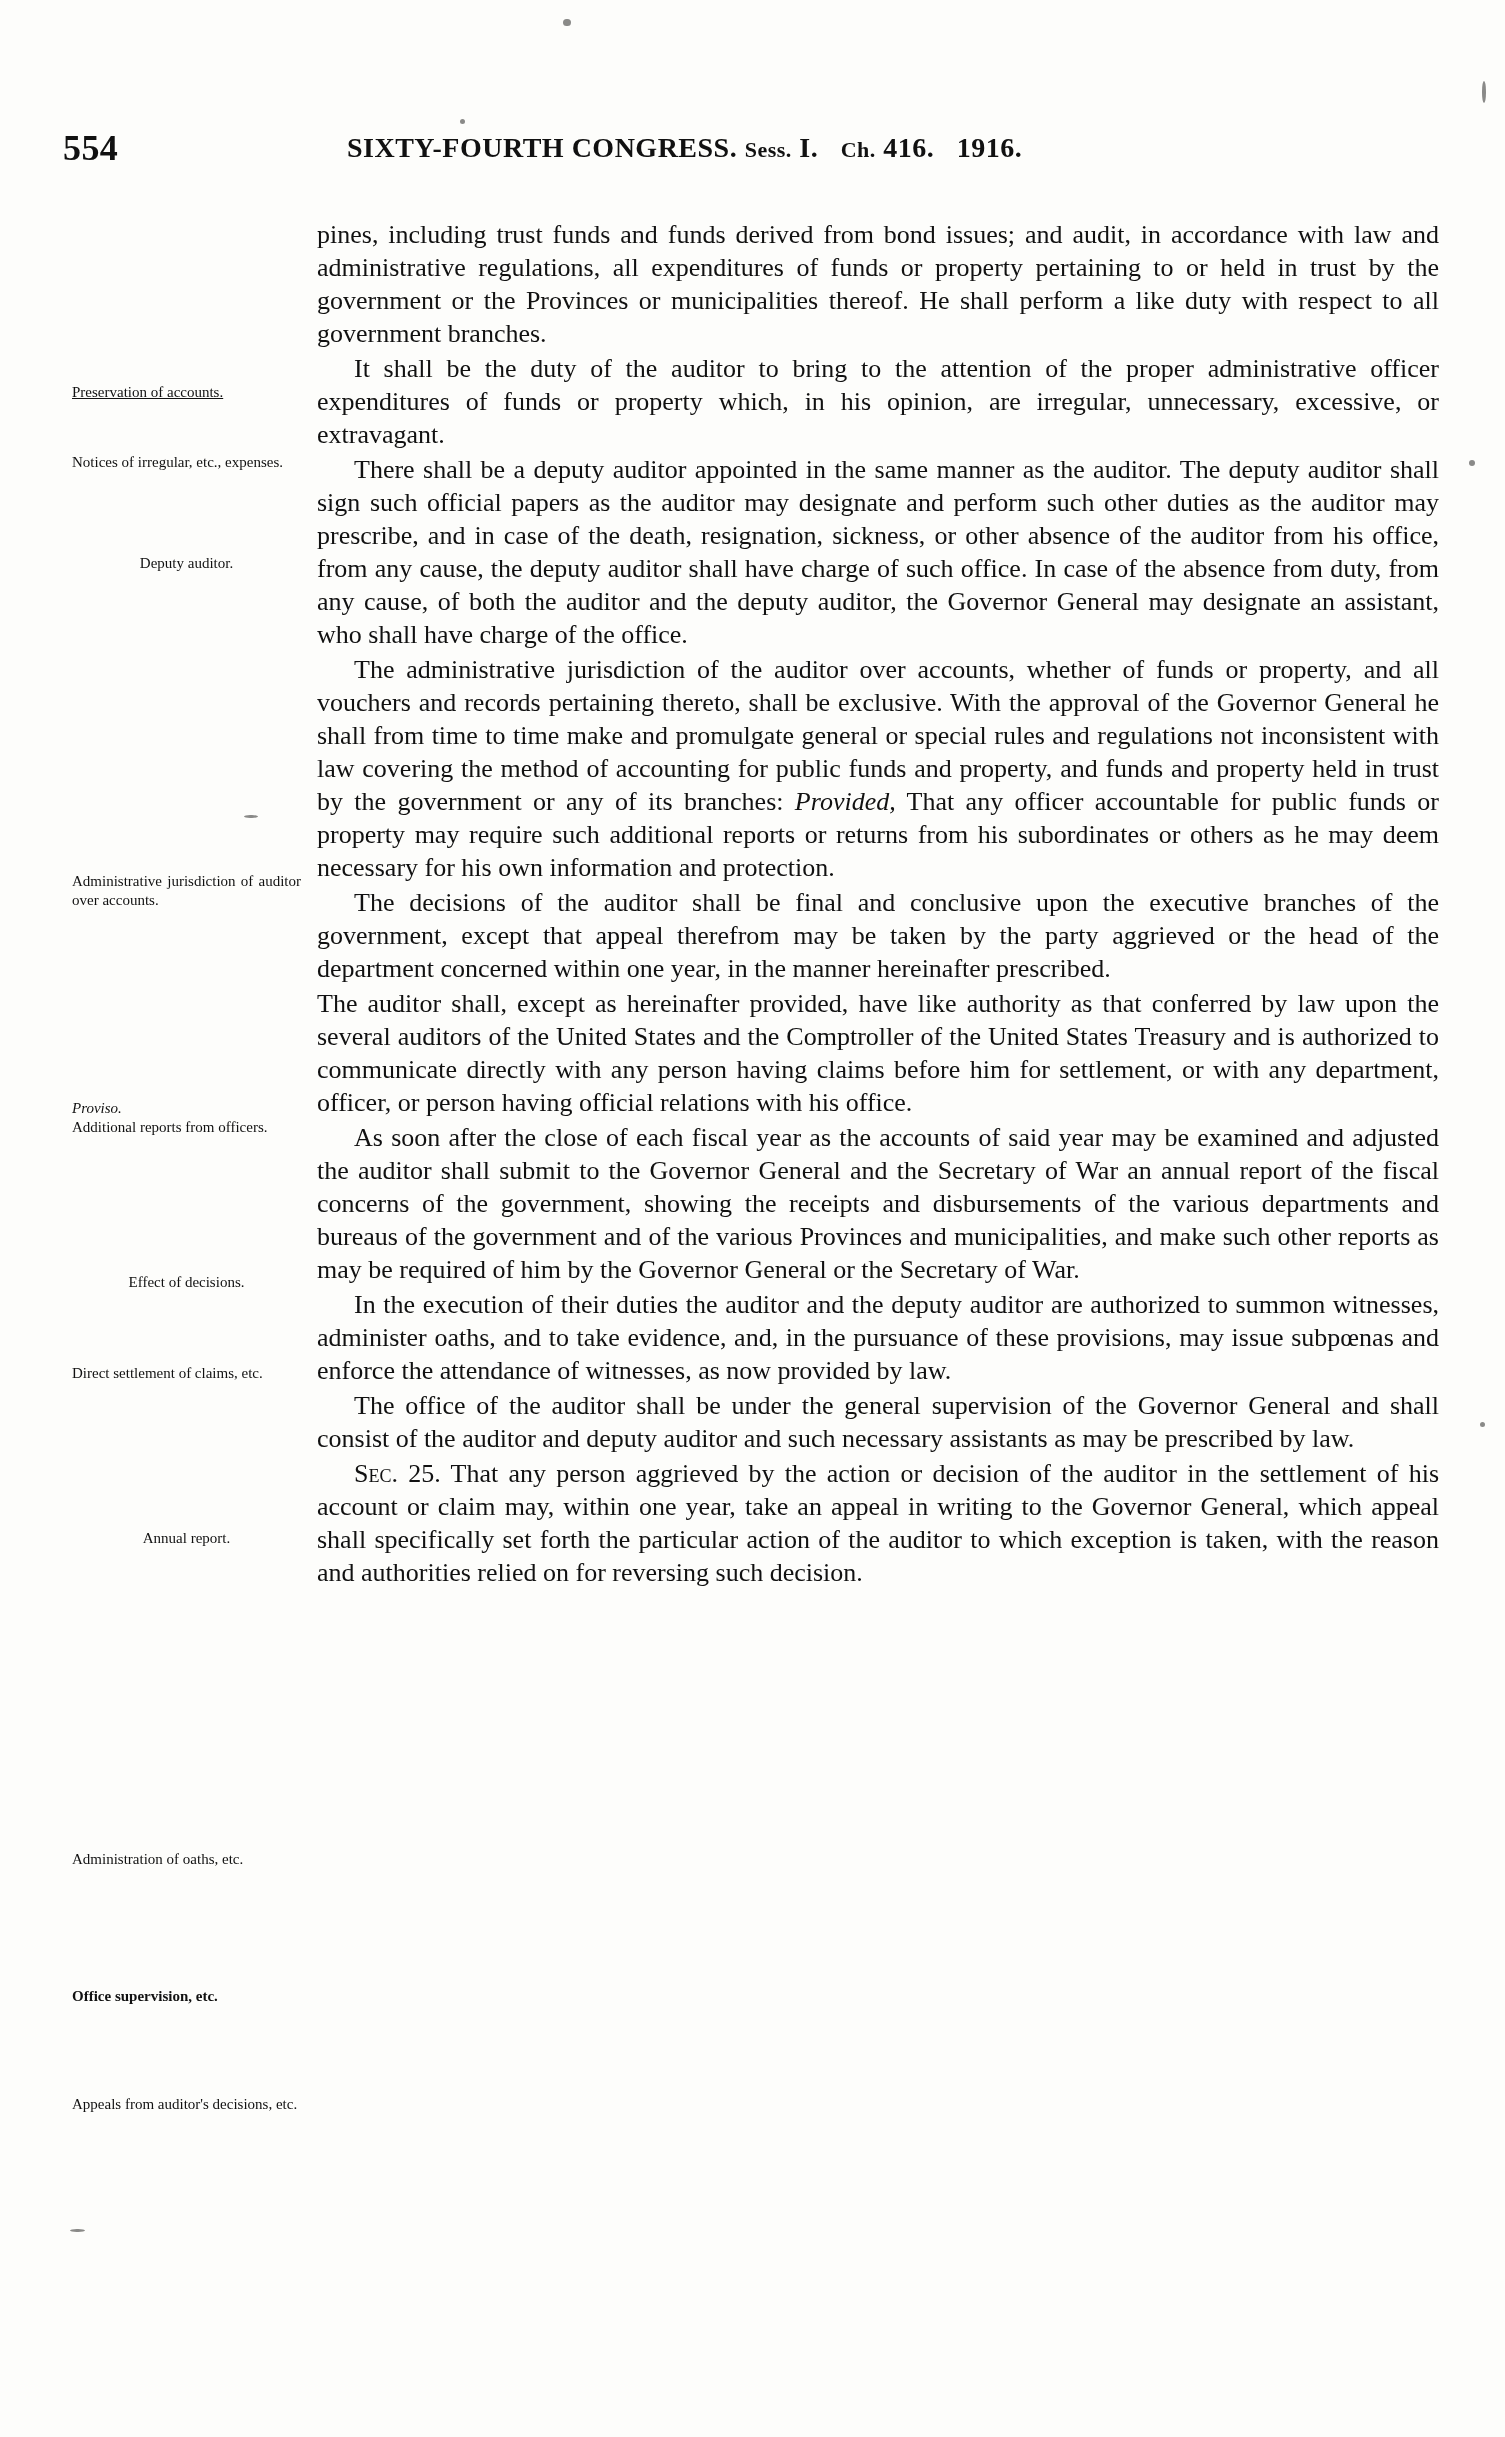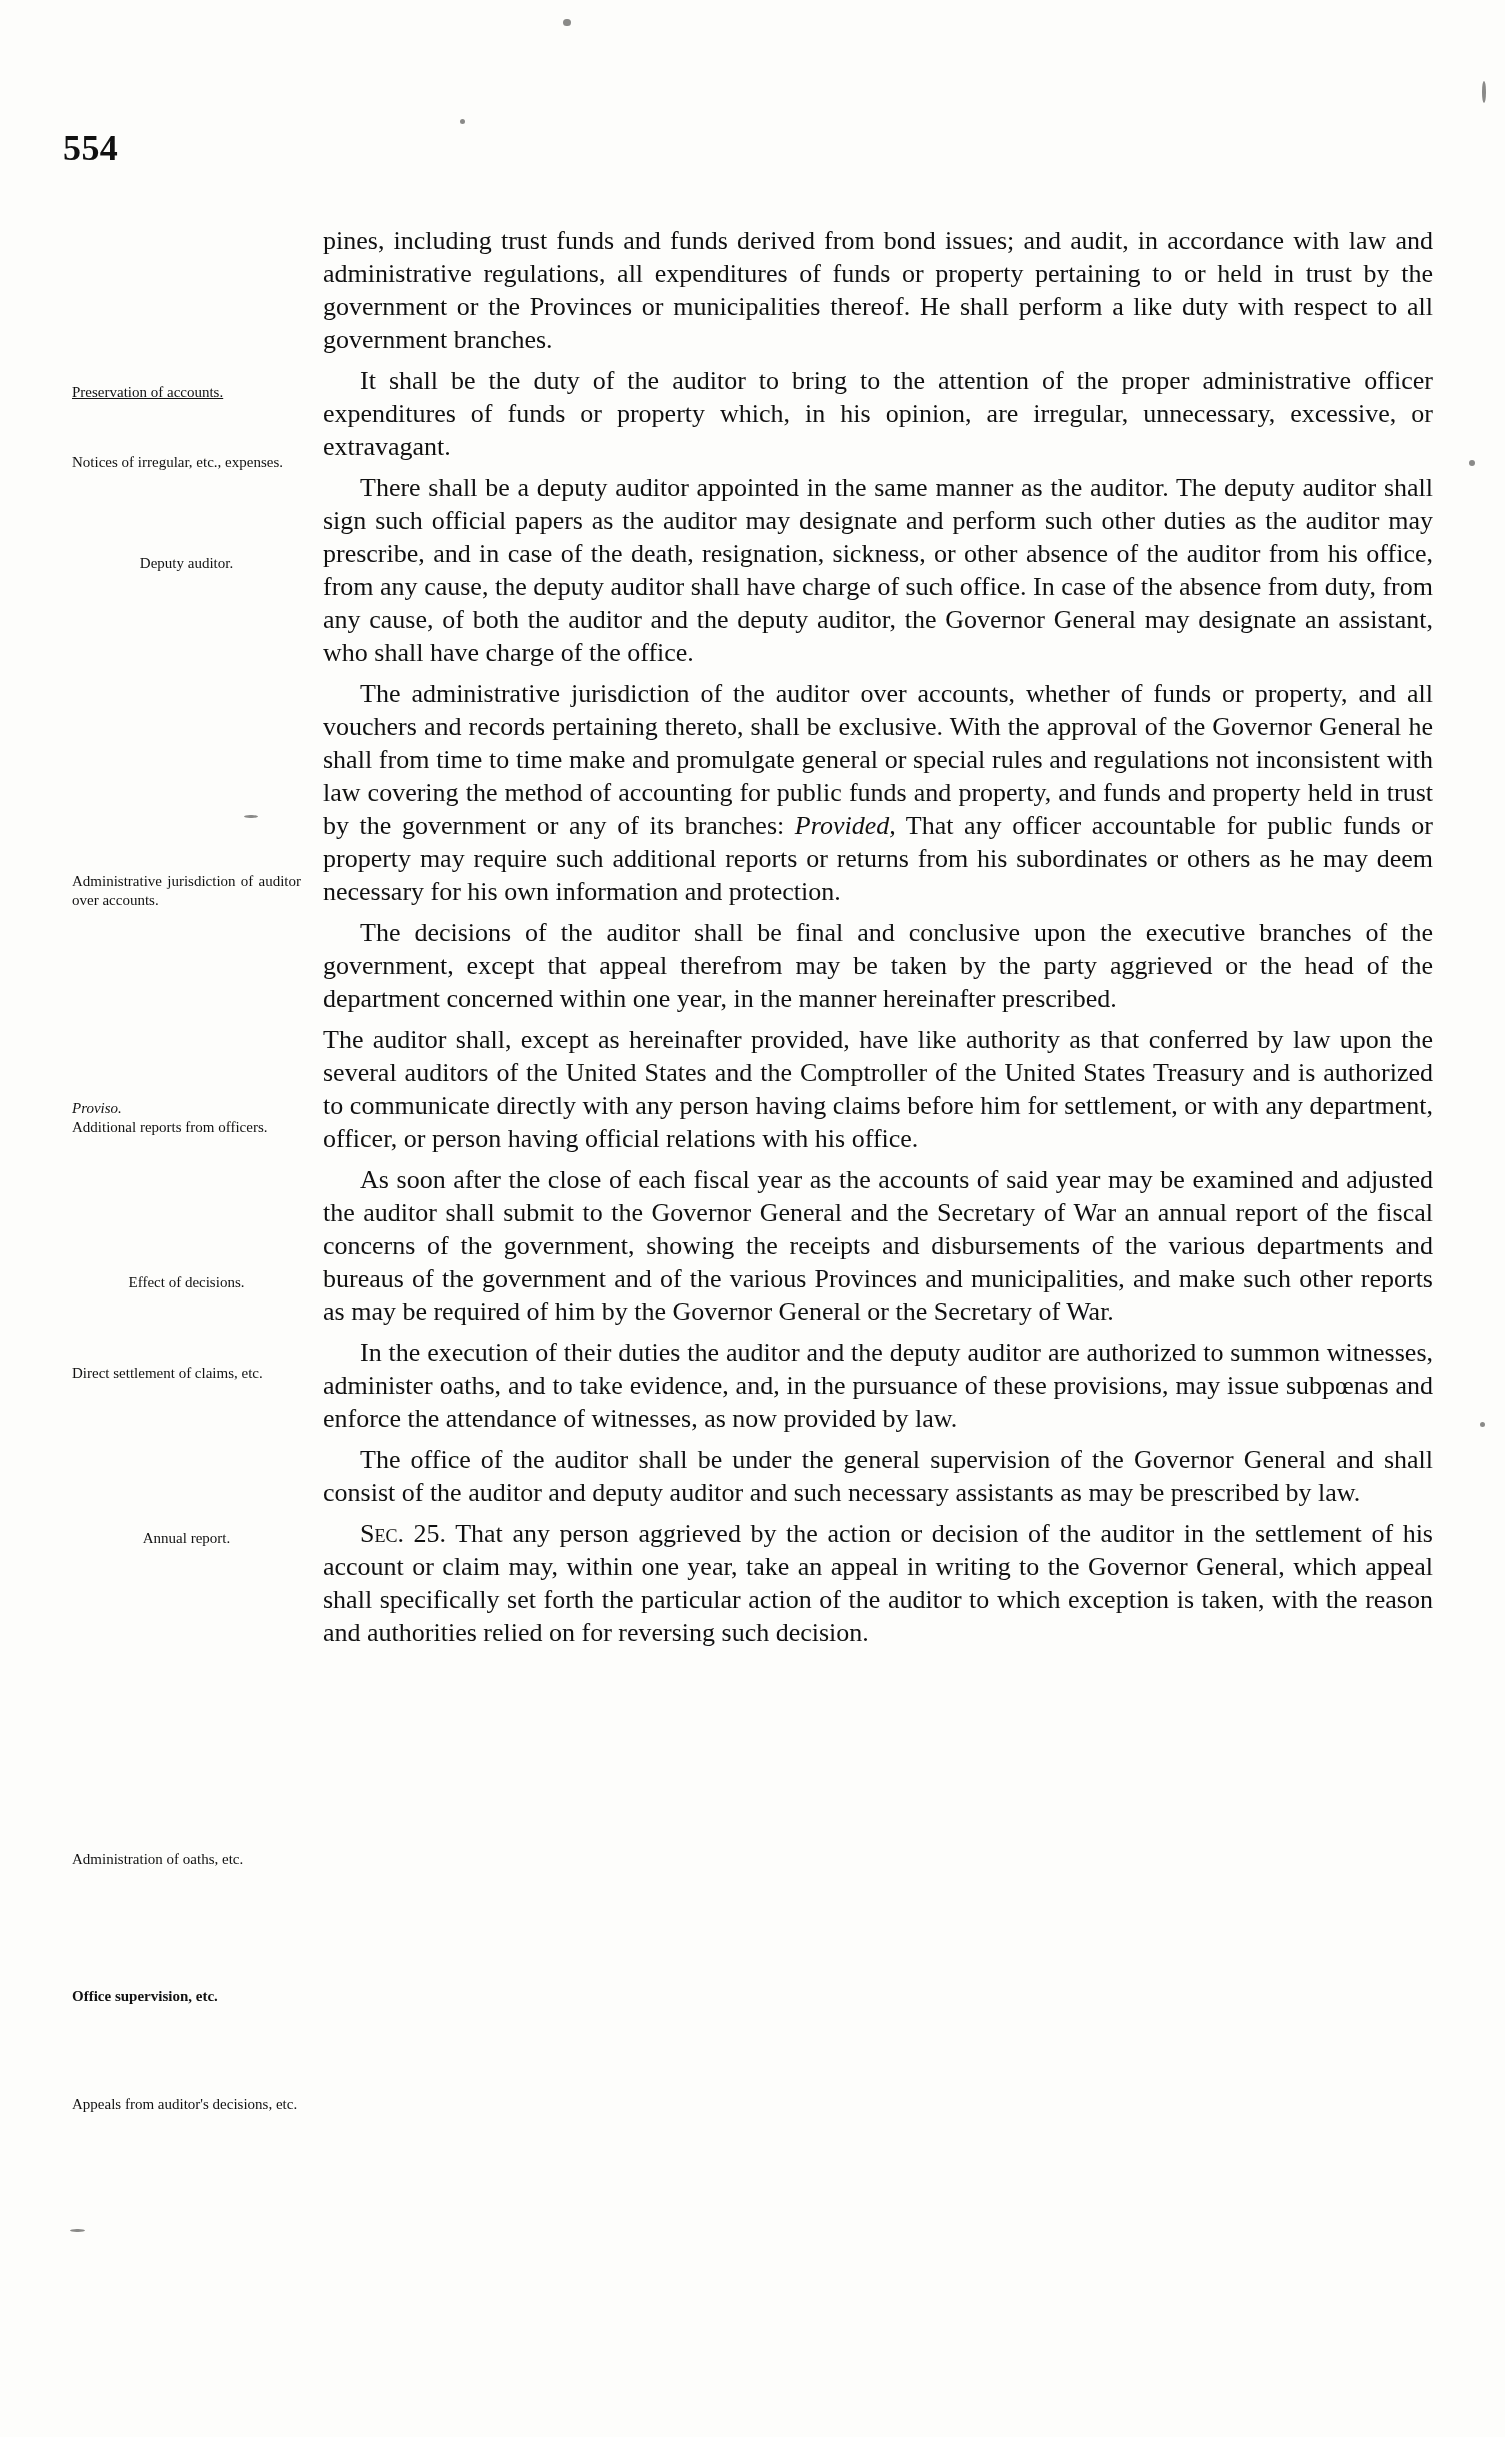--- a/index.html
+++ b/index.html
@@ -56,21 +56,21 @@
     left: 315px;
     top: 216px;
     width: 1126px;
   }
   .para {
     position: relative;
     font-size: 26px;
     line-height: 33px;
     text-align: justify;
     text-justify: inter-word;
-    margin: 8px;
+    margin: 2px;
     text-indent: 37px;
     hyphens: manual;
   }
   .para.noindent {
     text-indent: 0;
   }
   .para i {
     font-style: italic;
   }
   .sec-head {
@@ -105,20 +105,30 @@
   <div class="speck" style="left:563px; top:18.6px; width:7.6px; height:7.6px;"></div>
   <div class="speck" style="left:460px; top:119px; width:5.1px; height:5.1px;"></div>
   <div class="speck" style="left:1482px; top:81px; width:4.2px; height:22px;"></div>
   <div class="speck" style="left:1469px; top:460px; width:6px; height:6px;"></div>
   <div class="speck" style="left:1480px; top:1422px; width:5.1px; height:5.1px;"></div>
   <div class="speck" style="left:244px; top:815px; width:13.5px; height:3.4px;"></div>
   <div class="speck" style="left:70px; top:2229px; width:15.2px; height:3.4px;"></div>
 
   <div class="header">
     <div class="page-number">554</div>
+    <div class="running-head">
+      <span>SIXTY-FOURTH CONGRESS.</span>
+      <span class="smallcaps">Sess.</span>
+      <span>I.</span>
+      &nbsp;
+      <span class="smallcaps">Ch.</span>
+      <span>416.</span>
+      &nbsp;
+      <span>1916.</span>
+    </div>
   </div>
 
   <div class="note" style="top:383px;text-decoration:underline;">
     <span>Preservation of accounts.</span>
   </div>
 
   <div class="note" style="top:453px;">
     <span>Notices of irregular, etc., expenses.</span>
   </div>
 

